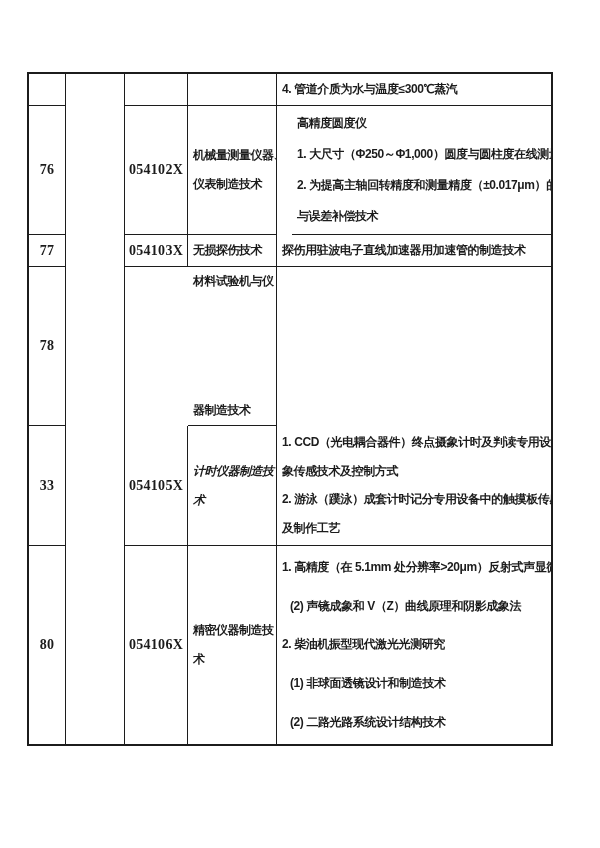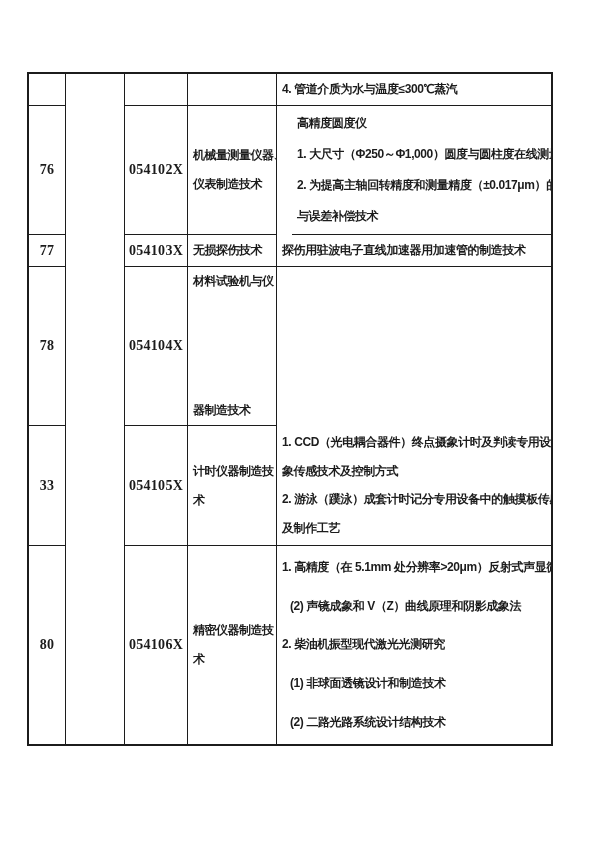--- a/index.html
+++ b/index.html
@@ -66,28 +66,27 @@
     </div>
     <div class="cell c1 num" style="grid-row: 3;">77</div>
     <div class="cell c3 code" style="grid-row: 3;">054103X</div>
     <div class="cell c5 det" style="grid-row: 3;">
       <div class="ln">探伤用驻波电子直线加速器用加速管的制造技术</div>
     </div>
     <div class="cell c4 cat" style="grid-row: 3;">
       <div>无损探伤技术</div>
     </div>
     <div class="cell c1 num" style="grid-row: 4;">78</div>
-    <div class="cell c3 code" style="grid-row: 4;">054104X</div>
     <div class="cell c4 cat" style="grid-row: 4; justify-content: space-between;">
       <div>材料试验机与仪</div>
       <div>器制造技术</div>
     </div>
     <div class="cell c1 num" style="grid-row: 5;">33</div>
     <div class="cell c3 code" style="grid-row: 5;">054105X</div>
-    <div class="cell c4 cat" style="grid-row: 5;">
+    <div class="cell c4 cat" style="grid-row: 5; font-style: italic;">
       <div>计时仪器制造技</div>
       <div>术</div>
     </div>
     <div class="cell c5 det" style="grid-row: 5;">
       <div class="ln">1. CCD（光电耦合器件）终点摄象计时及判读专用设备中成</div>
       <div class="ln">象传感技术及控制方式</div>
       <div class="ln">2. 游泳（蹼泳）成套计时记分专用设备中的触摸板传感方式</div>
       <div class="ln">及制作工艺</div>
     </div>
     <div class="cell c1 num lastrow" style="grid-row: 6;">80</div>

